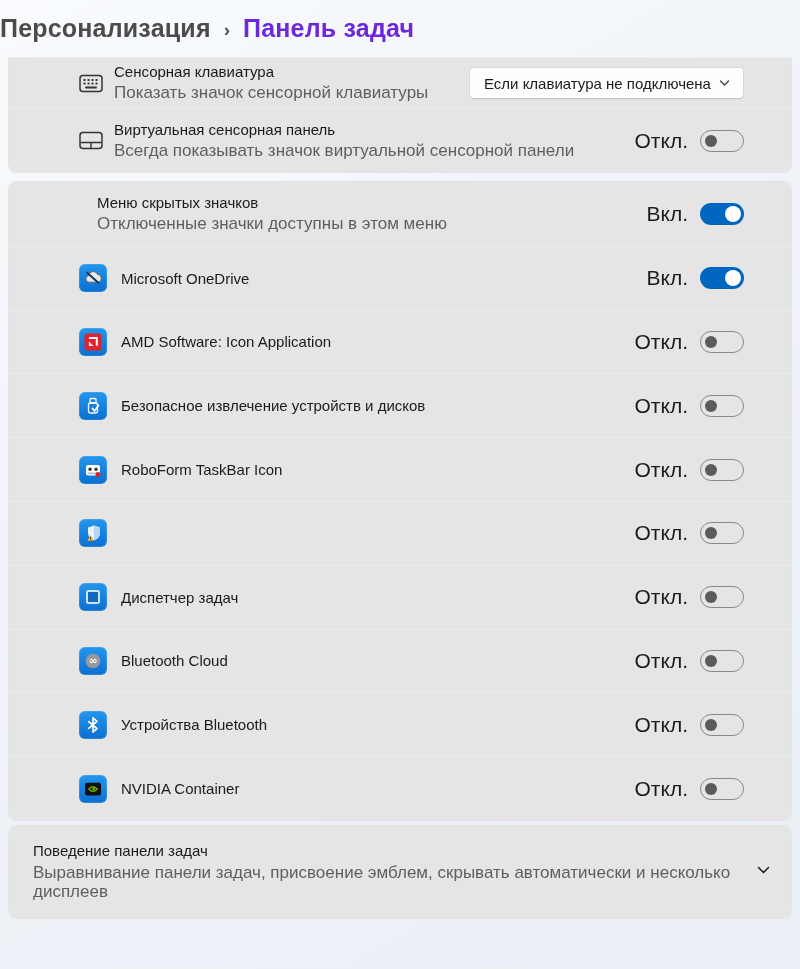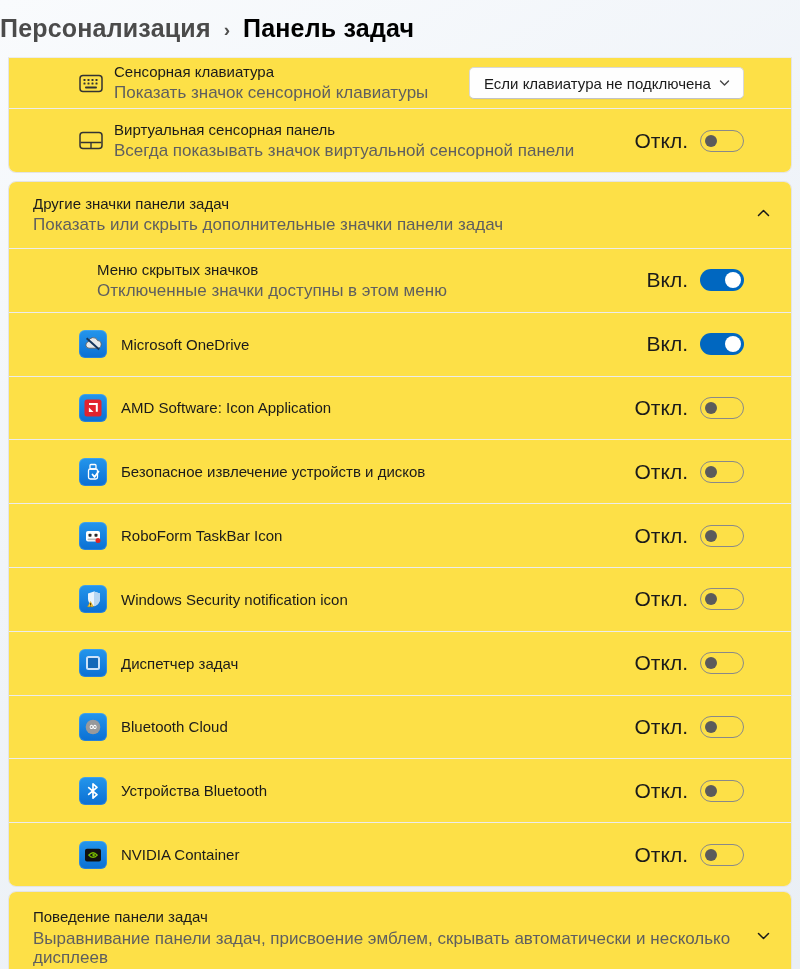--- a/index.html
+++ b/index.html
@@ -5,31 +5,31 @@
   * { box-sizing: border-box; margin: 0; padding: 0; }
   html,body { width:800px; height:969px; overflow:hidden; }
   body {
     font-family:"Liberation Sans", sans-serif;
     background: linear-gradient(150deg,#f9fbfd 0%, #f0f4f9 40%, #eaeff5 100%);
     color:#1b1b1b;
   }
   .pageheader { height:57px; display:flex; align-items:center; }
   .crumb { font-size:25px; font-weight:600; letter-spacing:.2px; }
   .crumb.parent { color:#4b4b4b; cursor:pointer; }
-  .crumb.current { color:#000000;text-align:center; }
+  .crumb.current { color:#6d28d9;text-align:center; }
   .crumb-sep { color:#4f4f4f; font-size:19px; font-weight:600; margin:0 13px; transform:translateY(1px); }
 
   .card {
     margin:0 8px; background:#fcfcfc; border:1px solid #e4e4e4;
     border-radius:8px; overflow:hidden;
   }
   .card.card0 { border-radius:0 0 8px 8px; border-top:1px solid #ececec; }
   .card.card1 { margin-top:8px; margin-bottom:4px; }
 
-  .row { display:flex; align-items:center; position:relative; background:#fde047; }
+  .row { display:flex; align-items:center; position:relative; background:#e5e5e5; }
   .row + .row { border-top:1px solid #ececec; }
   .h50 { height:50px; } .h64 { height:64px; } .h66 { height:66px; }
   .h638 { height:63.8px; } .h72 { height:92px; }
   .pad24 { padding-left:24px; } .pad70 { padding-left:70px; } .pad88 { padding-left:88px; }
 
   .glyph { width:24px; height:20px; display:flex; align-items:center; justify-content:center; margin-right:11px; flex:0 0 auto; }
   .tile {
     width:28px; height:28px; border-radius:6px; margin-right:14px; flex:0 0 auto;
     background:linear-gradient(180deg,#2496ec,#0b6fd3);
     display:flex; align-items:center; justify-content:center;
@@ -111,31 +111,20 @@
       </div>
       <div class="right">
         <span class="tlabel">Откл.</span>
         <div class="toggle off">
           <span class="knob"></span>
         </div>
       </div>
     </div>
   </div>
 <div class="card card1">
-    <div class="row h66 pad24">
-      <div class="titles">
-        <div class="title">Другие значки панели задач</div>
-        <div class="sub">Показать или скрыть дополнительные значки панели задач</div>
-      </div>
-      <div class="right chev">
-        <span><svg width="17" height="14" viewBox="0 0 17 14">
-            <polyline points="3.5,9.5 8.5,4.5 13.5,9.5" fill="none" stroke="#1a1a1a" stroke-width="1.5" stroke-linecap="round" stroke-linejoin="round"></polyline>
-          </svg></span>
-      </div>
-    </div>
     <div class="row h638 pad88">
       <div class="titles">
         <div class="title">Меню скрытых значков</div>
         <div class="sub">Отключенные значки доступны в этом меню</div>
       </div>
       <div class="right">
         <span class="tlabel">Вкл.</span>
         <div class="toggle on">
           <span class="knob"></span>
         </div>
@@ -219,23 +208,20 @@
     <div class="row h638 pad70">
       <span class="tile">
         <svg width="20" height="20" viewBox="0 0 20 20">
           <path d="M11 2.5 l6 2 v5 c0 4.2 -2.7 6.6 -6 7.8 c-3.3 -1.2 -6 -3.6 -6 -7.8 v-5 z" fill="#eaf4fd"></path>
           <path d="M11 2.5 l6 2 v5 c0 4.2 -2.7 6.6 -6 7.8 z" fill="#b7d6f2"></path>
           <path d="M4.6 17.7 h5.8 L7.5 12.6 z" fill="#ffc83d" stroke="#c29500" stroke-width="0.5"></path>
           <rect x="7" y="14.1" width="1.1" height="1.9" fill="#5a4300"></rect>
           <rect x="7" y="16.5" width="1.1" height="0.9" fill="#5a4300"></rect>
         </svg>
       </span>
-      <div class="titles">
-        <div class="title">Windows Security notification icon</div>
-      </div>
       <div class="right">
         <span class="tlabel">Откл.</span>
         <div class="toggle off">
           <span class="knob"></span>
         </div>
       </div>
     </div>
     <div class="row h638 pad70">
       <span class="tile">
         <svg width="20" height="20" viewBox="0 0 20 20">

